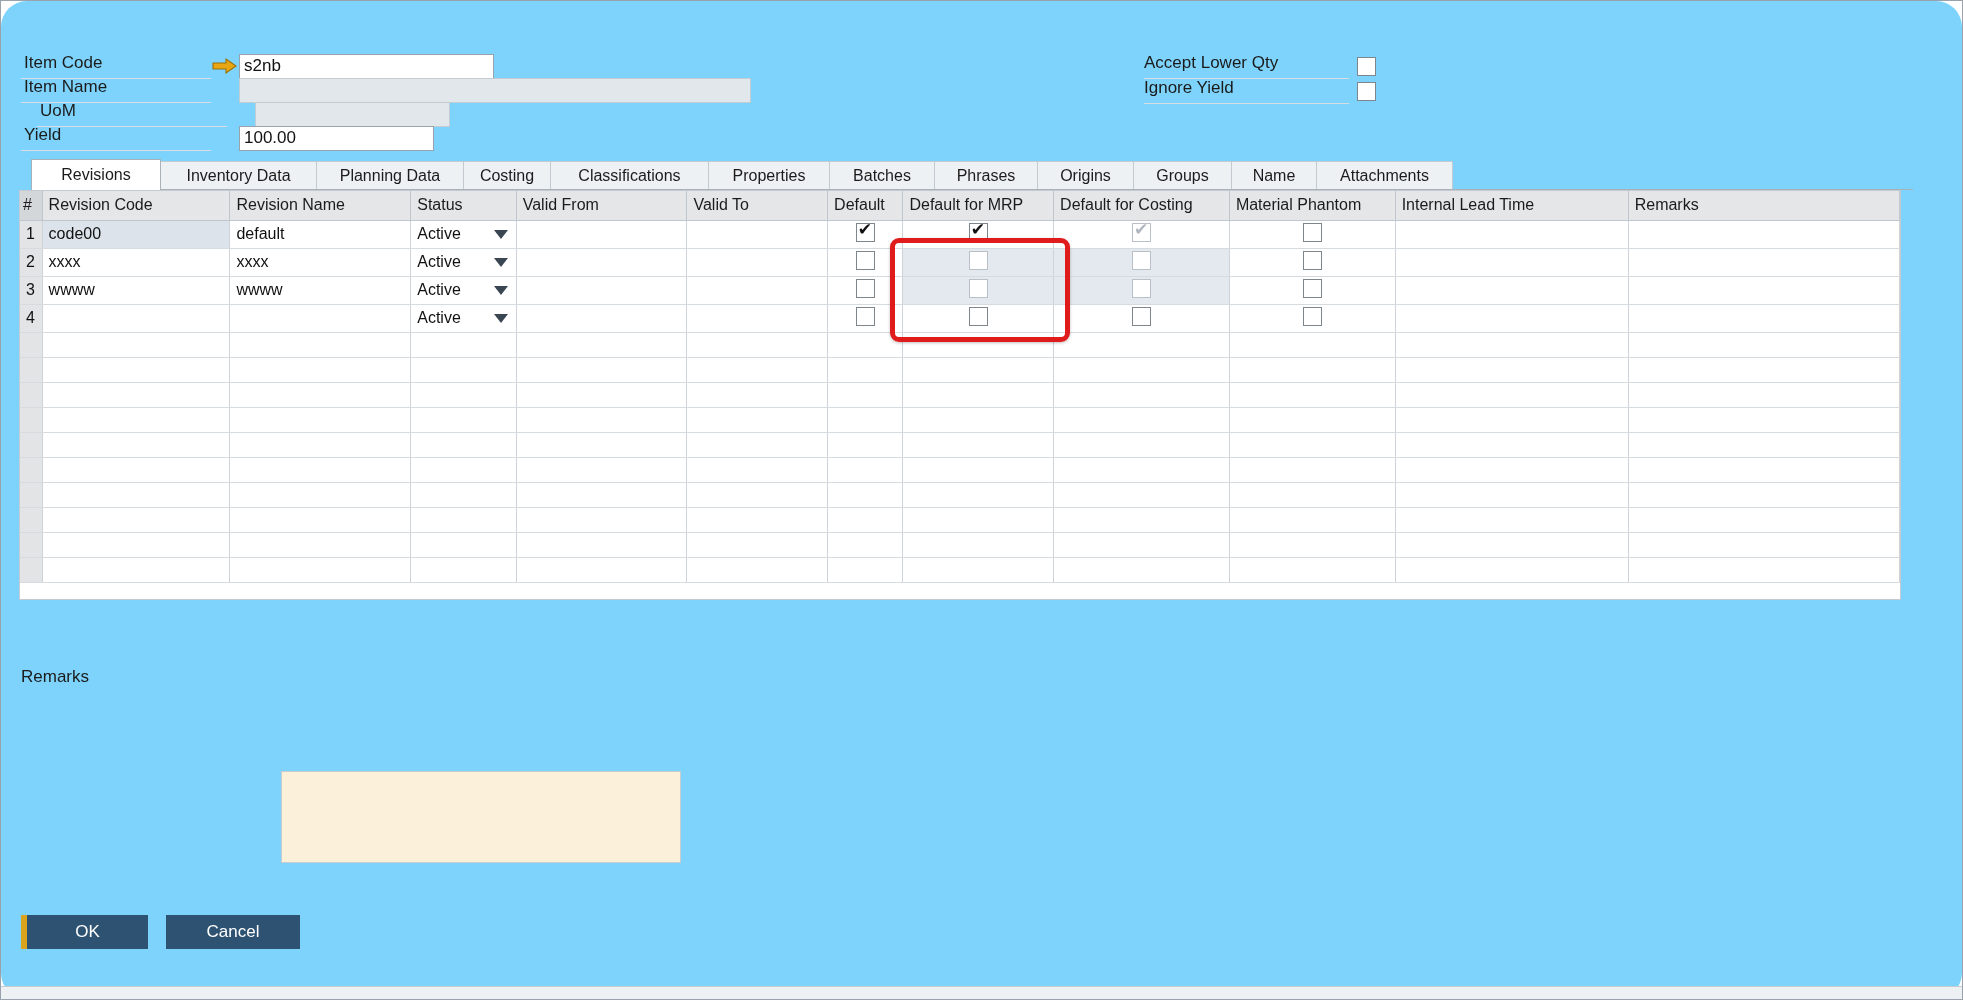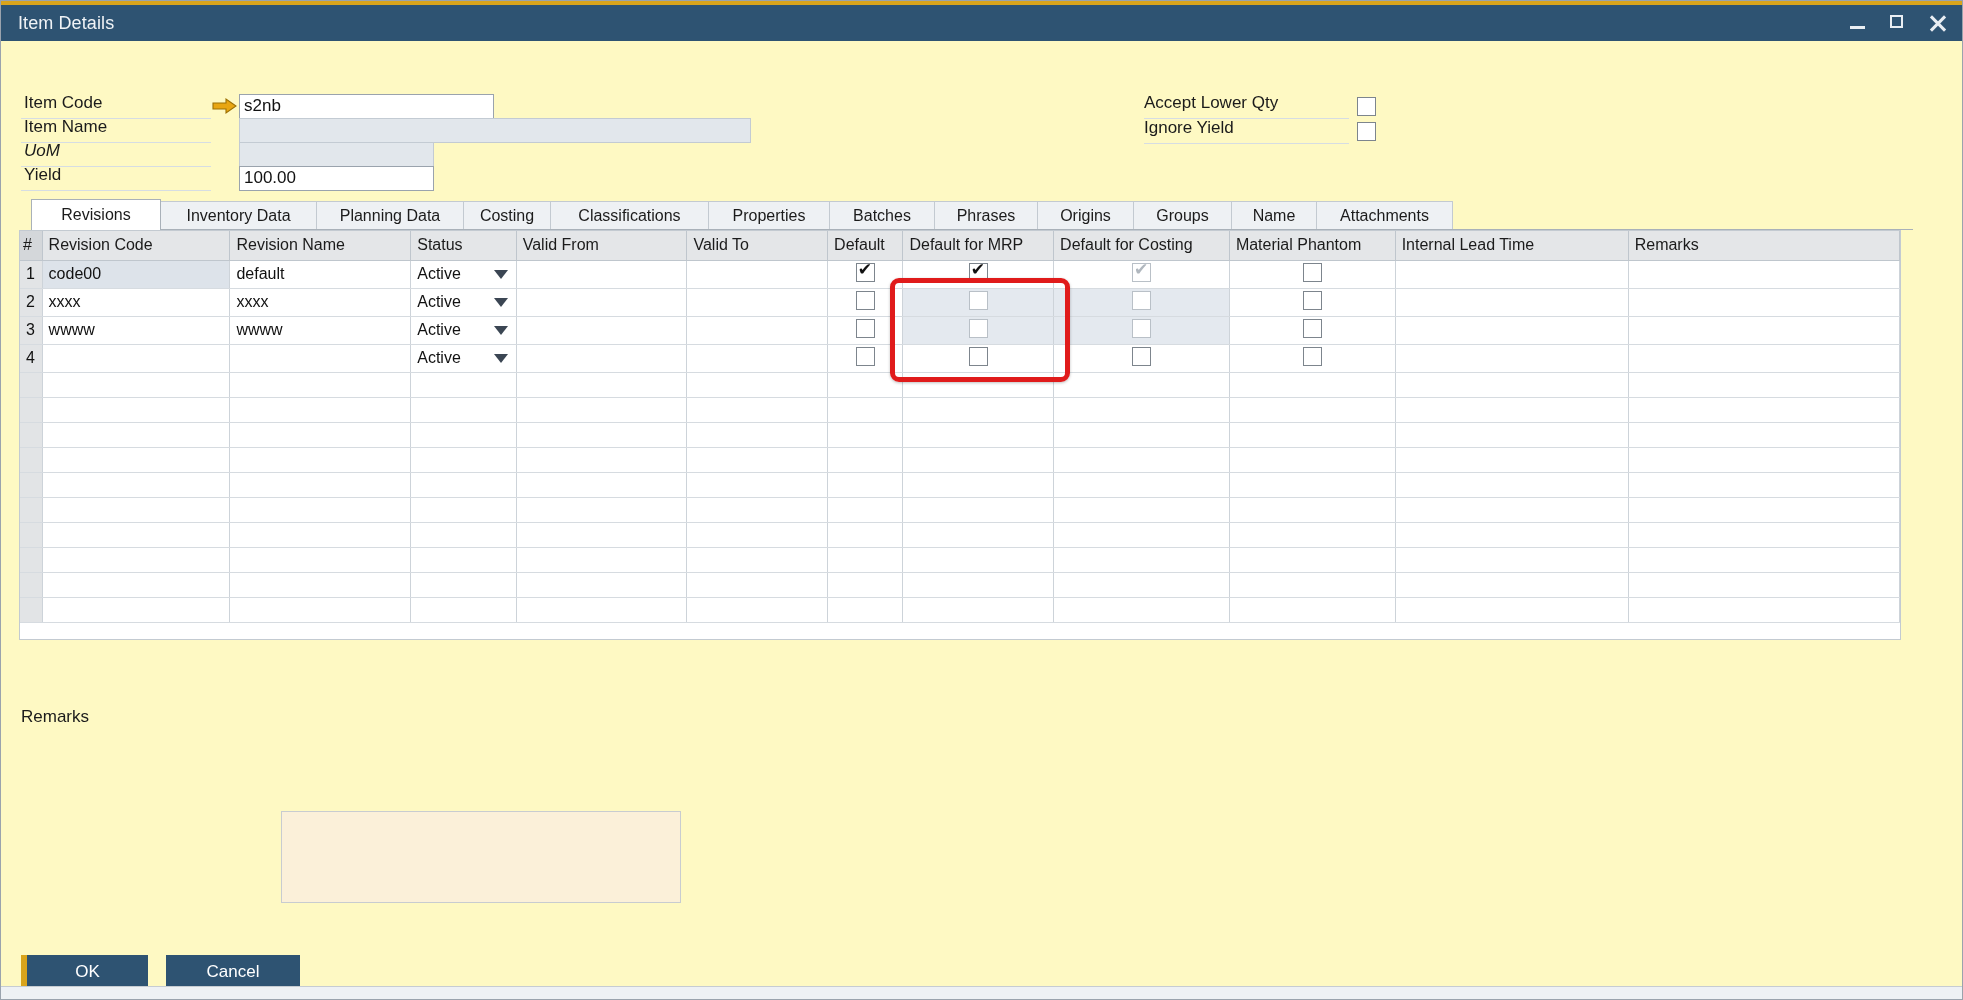--- a/index.html
+++ b/index.html
@@ -38,21 +38,21 @@
     content:""; position:absolute; left:2px; top:2px; width:13px; height:13px;
     border:2.5px solid #e9eef3; box-sizing:border-box;
   }
   .wbtn.close::before, .wbtn.close::after {
     content:""; position:absolute; left:0px; top:9px; width:20px; height:3px; background:#e9eef3;
   }
   .wbtn.close::before { transform: rotate(45deg); }
   .wbtn.close::after  { transform: rotate(-45deg); }
 
   
-  #content { flex: 1 1 auto; position: relative; background: #fef9c3; padding: 16px; }
+  #content { flex: 1 1 auto; position: relative; background: #7dd3fc; padding: 16px; border-radius: 26px; }
 
   
   .field-row { position: absolute; display: flex; align-items: center; }
   .flabel {
     font-size: 17px; color: #1b1b1b; width: 190px; display: inline-block;
     border-bottom: 1px solid #d6dde3; padding-bottom: 5px; padding-left: 3px;
     box-sizing: border-box;
   }
   .finput {
     height: 25px; box-sizing: border-box; font-size: 17px; color: #111;
@@ -159,48 +159,40 @@
   #outer-bottom {
     position:absolute; left:0; right:0; bottom:0; height:12px; background:#eef1f4;
     border-top:1px solid #c6ccd2;
   }
 </style>
 </head>
 <body>
 
 <div id="window">
 
-  <div id="titlebar">
-    <span id="title-text">Item Details</span>
-    <div id="winctl">
-      <div class="wbtn min"></div>
-      <div class="wbtn max"></div>
-      <div class="wbtn close"></div>
-    </div>
-  </div>
 
   <div id="content">
 
     <div class="field-row" style="left:20px; top:52px;">
       <span class="flabel">Item Code</span>
       <span class="arrow-ind" style="position:relative;width:28px;">
         <svg width="28" height="18" viewBox="0 0 28 18">
           <path d="M2 6 L15 6 L15 2 L25 9 L15 16 L15 12 L2 12 Z" fill="#e8a613" stroke="#9c7005" stroke-width="1.1"></path>
         </svg>
       </span>
       <span class="finput" style="width:255px;margin-left:0px;">s2nb</span>
     </div>
 
     <div class="field-row" style="left:20px; top:76px;">
       <span class="flabel">Item Name</span>
       <span style="width:28px;display:inline-block;"></span>
       <span class="finput readonly" style="width:512px;"></span>
     </div>
 
-    <div class="field-row" style="left:20px; top:100px;font-style:italic;">
+    <div class="field-row" style="left:36px; top:100px;">
       <span class="flabel">UoM</span>
       <span style="width:28px;display:inline-block;"></span>
       <span class="finput readonly" style="width:195px;"></span>
     </div>
 
     <div class="field-row" style="left:20px; top:124px;">
       <span class="flabel">Yield</span>
       <span style="width:28px;display:inline-block;"></span>
       <span class="finput" style="width:195px;">100.00</span>
     </div>

